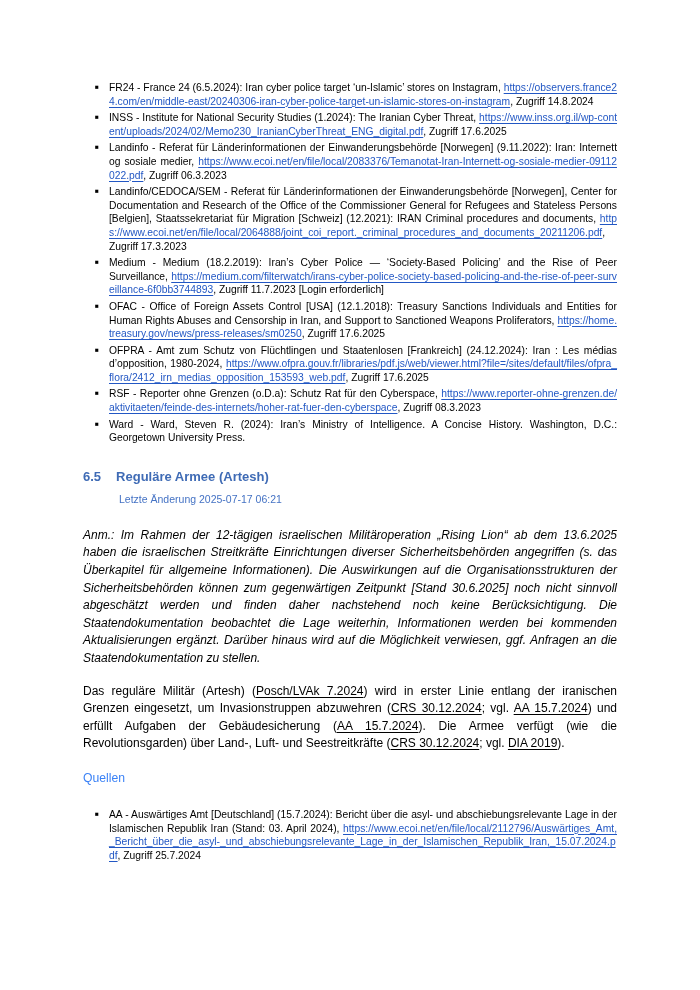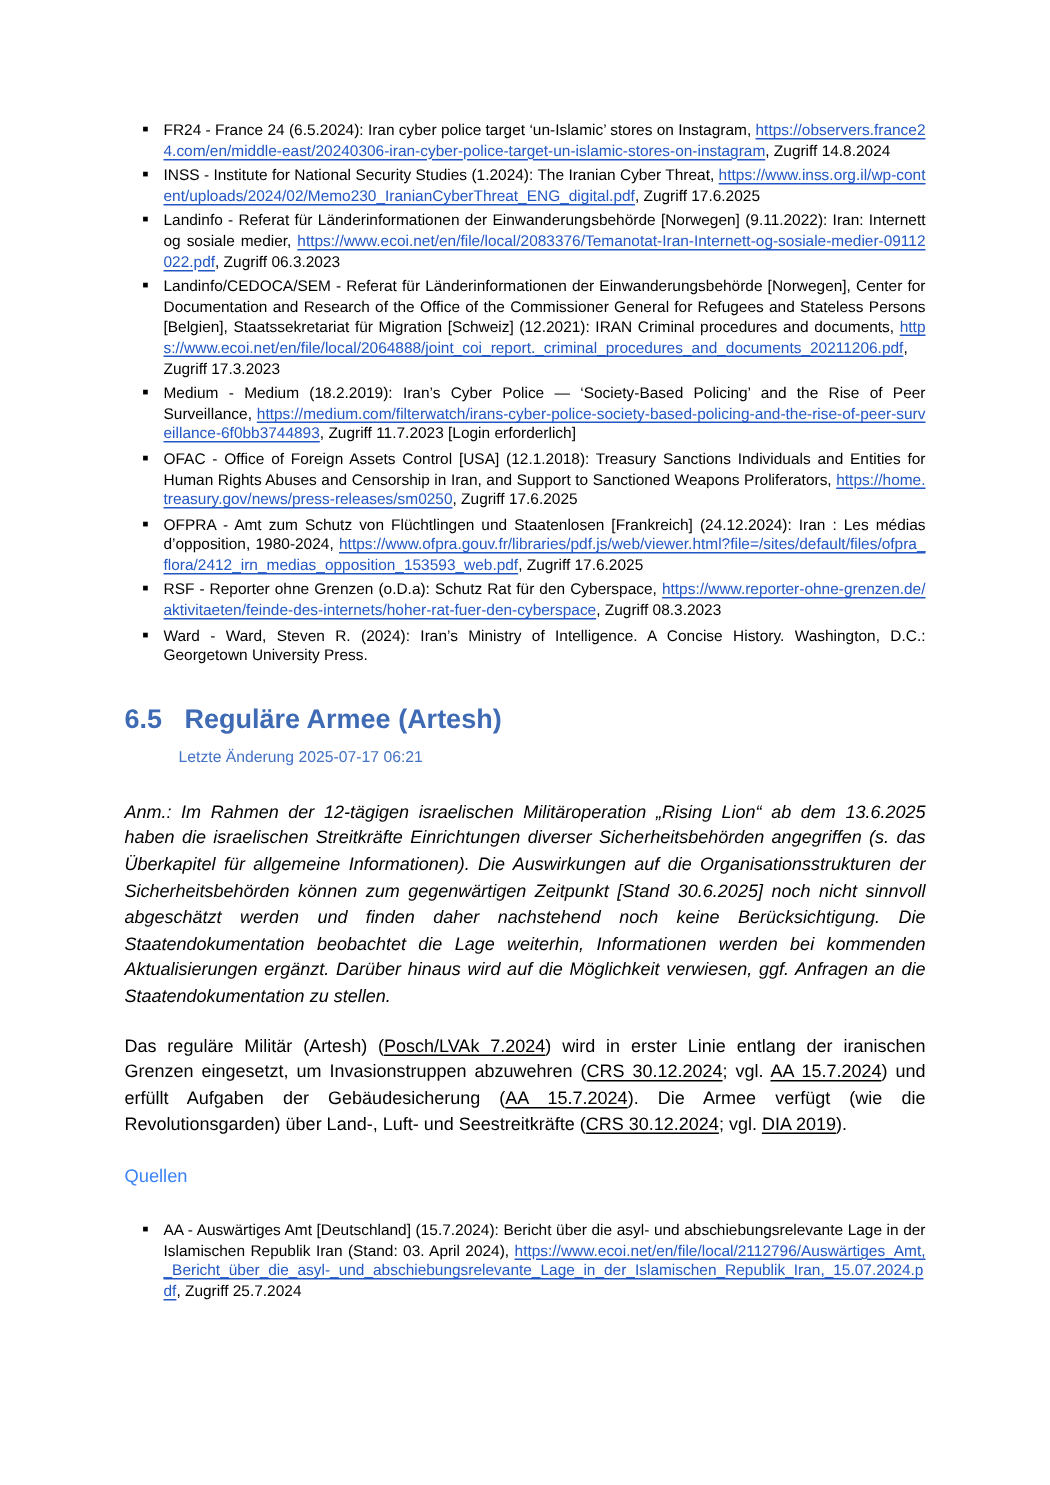--- a/index.html
+++ b/index.html
@@ -6,21 +6,21 @@
   .page{
     width:700px;height:990px;margin:0 auto;background:#fff;position:relative;
     font-family:"Liberation Sans","DejaVu Sans",sans-serif;color:#000;
     padding:80px 83px 0 83px;box-sizing:border-box;overflow:hidden;
   }
   .ref-list{margin-left:12px;font-size:10.3px;line-height:13.6px;text-align:justify;}
   .ref-item{padding-left:14px;margin-bottom:2px;}
   .bullet{display:inline-block;width:14px;margin-left:-14px;font-size:6.5px;vertical-align:2px;color:#000;}
   a.link{color:#2257c4;text-decoration:underline;text-underline-offset:1.5px;word-break:break-all;cursor:pointer;}
   a.refl{color:#000;text-underline-offset:1.5px;cursor:pointer;}
-  .section-heading{margin:24px 0 0 0;font-size:18px;font-weight:700;color:#3f6bb5;}
+  .section-heading{margin:24px 0 0 0;font-size:13px;font-weight:700;color:#3f6bb5;}
   .sec-num{margin-right:15px;}
   .last-change{margin-top:9px;font-size:10.5px;color:#4472c4;padding-left:36px;}
   .note{margin:22px 0 0 0;font-size:12px;line-height:17.6px;font-style:italic;text-align:justify;}
   .body-par{margin:15px 0 0 0;font-size:12px;line-height:17.6px;text-align:justify;}
   .quellen{margin-top:18px;font-size:12.2px;color:#3b82f6;}
   .ref-list.bottom{margin-top:22px;}
   .footer{position:absolute;left:0;right:0;bottom:46px;text-align:center;font-size:11px;color:#000;}
 </style>
 </head>
 <body>

